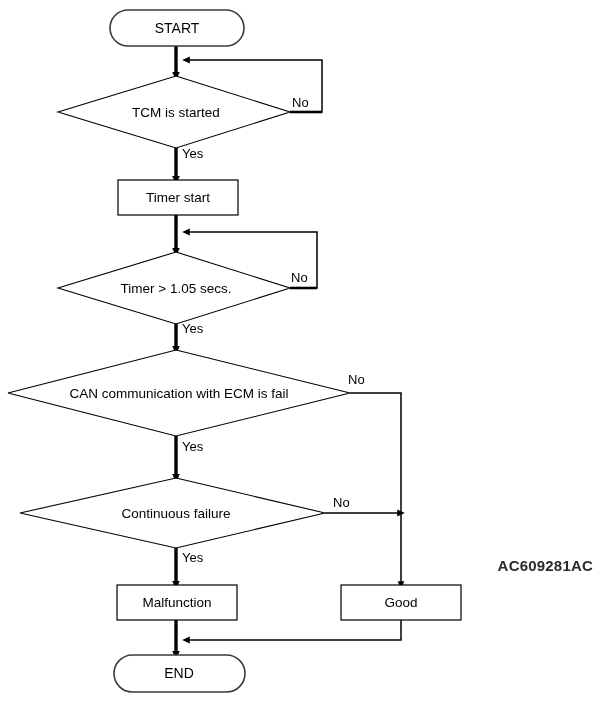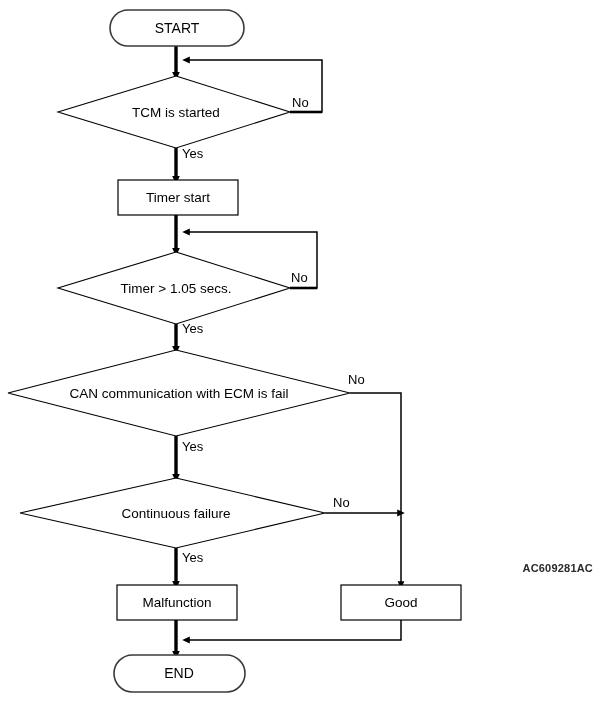--- a/index.html
+++ b/index.html
@@ -73,21 +73,21 @@
   .flow-branch {
     stroke: #000000;
     stroke-width: 2.6;
     fill: none;
   }
   .ref-code {
     position: absolute;
     right: 8px;
     bottom: 9px;
     font-family: "Liberation Sans", sans-serif;
-    font-size: 11px;
+    font-size: 15px;
     font-weight: bold;
     letter-spacing: 0.2px;
     color: #2a2a2a;
     white-space: nowrap;
   }
 </style>
 </head>
 <body>
 
 <div id="diagram-root">

